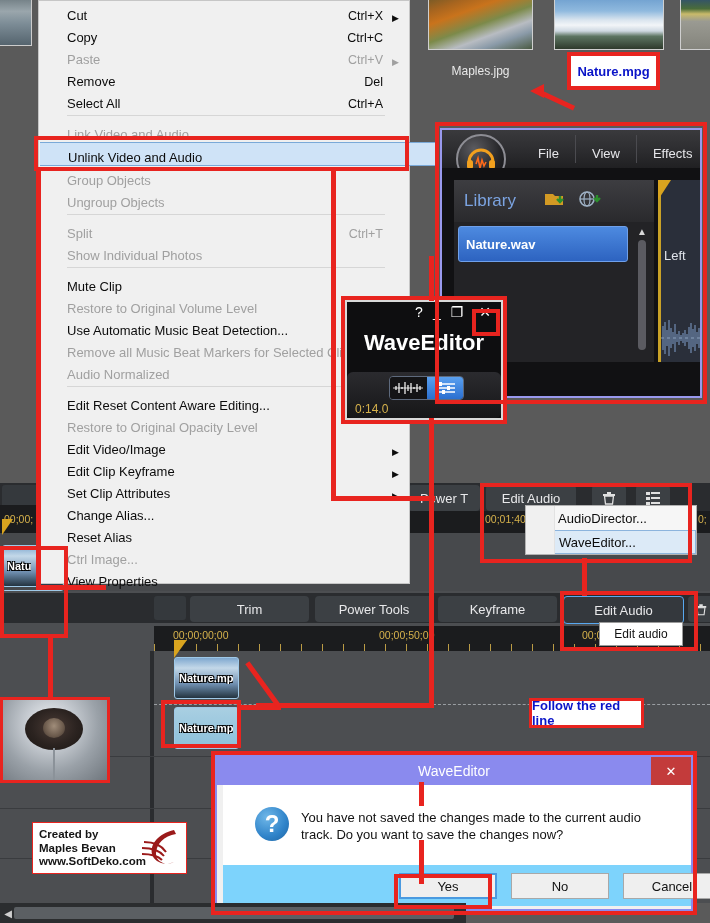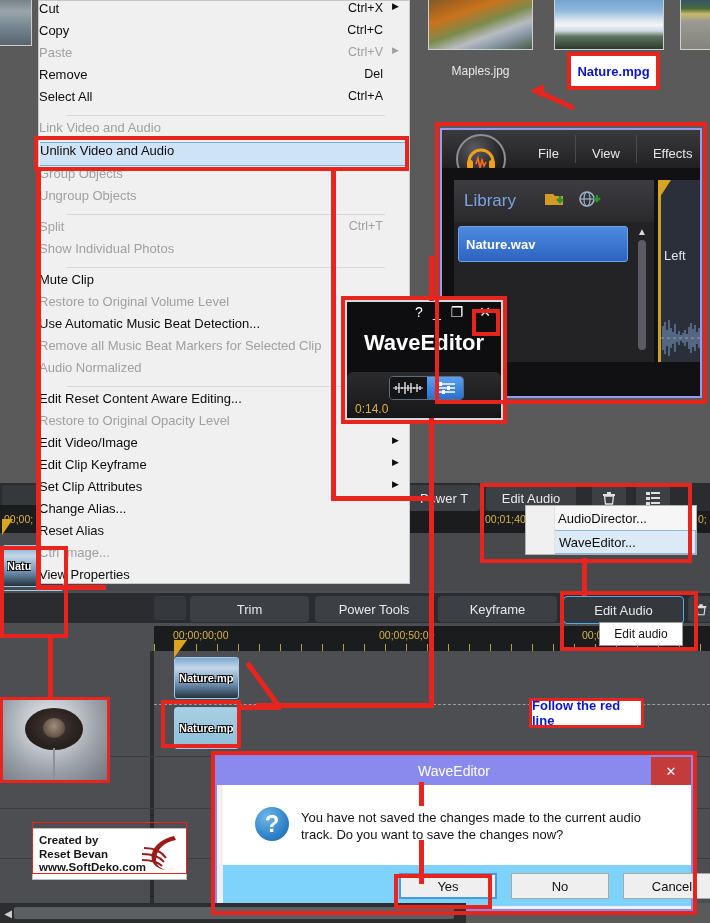--- a/index.html
+++ b/index.html
@@ -70,22 +70,22 @@
                   font-size:22px;font-weight:bold;}
   #we-float-low{position:absolute;left:0;bottom:0;width:100%;height:46px;
                 background:linear-gradient(180deg,#2b2b2f 0%,#161618 100%);border-radius:6px;}
   #we-float-toggle{position:absolute;left:42px;top:4px;width:75px;height:24px;border:1px solid #5e6a7d;
                    box-sizing:border-box;border-radius:4px;display:flex;overflow:hidden;}
   #we-float-time{position:absolute;left:8px;bottom:2px;color:#d6b24c;font-size:12px;}
 
   
   #ctx{left:38px;top:0;width:372px;height:584px;background:#f0f0f0;border:1px solid #c6c6c6;
        box-sizing:border-box;}
-  .ctx-row{position:relative;height:22px;display:flex;align-items:flex-start;
-           font-size:13px;color:#0c0c0c;}
+  .ctx-row{position:relative;height:22px;display:flex;align-items:flex-end;
+           font-size:13px;color:#0c0c0c;padding-left:28px;}
   .ctx-row.dis{color:#a0a0a0;}
   .ctx-row .sc{position:absolute;right:26px;color:inherit;font-size:12.5px;}
   .ctx-row .arw{position:absolute;right:10px;font-size:9px;color:inherit;}
   .ctx-sep{height:1px;background:#d6d6d6;margin:4px 24px 4px 28px;}
 
   
   #ea-menu{left:525px;top:505px;width:172px;height:50px;background:#f6f6f6;border:1px solid #b2b2b2;
            box-sizing:border-box;}
   .ea-row{height:24px;display:flex;align-items:center;padding-left:32px;font-size:13px;color:#0c0c0c;}
   .ea-row.sel{background:#dceaf7;border:1px solid #8cb4dd;box-sizing:border-box;}
@@ -116,21 +116,21 @@
          background:radial-gradient(ellipse at 45% 30%,#f2f4f6 0%,#c6cbd1 30%,#9aa1a8 60%,#6f767d 100%);
          border:3px solid #e8241f;box-sizing:border-box;overflow:hidden;}
   #mouse-wheel{position:absolute;left:22px;top:8px;width:58px;height:42px;border-radius:50%;
                background:radial-gradient(ellipse at 50% 45%,#4a3b35 0%,#2b2320 55%,#1a1512 100%);}
   #mouse-wheel2{position:absolute;left:40px;top:18px;width:22px;height:20px;border-radius:50%;
                background:radial-gradient(ellipse at 50% 40%,#a08d7a 0%,#6b5a4c 60%,#3b312a 100%);}
   #mouse-split{position:absolute;left:50px;top:48px;width:2px;height:36px;background:#8b9299;}
 
   
   #credit{left:32px;top:822px;width:155px;height:52px;background:#ffffff;border:1px solid #bfbfbf;
-          box-sizing:border-box;margin-top:6px;}
+          box-sizing:border-box;}
   #credit-txt{position:absolute;left:6px;top:5px;color:#151515;font-size:11.5px;font-weight:bold;line-height:13.5px;
               font-family:"Liberation Sans",sans-serif;}
 
   
   #dlg{left:214px;top:754px;width:480px;height:158px;background:#f0f0f0;
        border:3px solid #8a8aee;box-sizing:border-box;}
   #dlg-bar{position:absolute;left:0;top:0;width:100%;height:28px;background:#8a8aee;}
   #dlg-title{position:absolute;left:0;top:0;width:100%;height:28px;line-height:28px;text-align:center;
              color:#ffffff;font-size:14px;}
   #dlg-close{position:absolute;right:0;top:0;width:40px;height:28px;background:#c33b3b;color:#fff;
@@ -489,21 +489,21 @@
 
 <div class="abs" id="mouse">
   <div id="mouse-wheel"></div>
   <div id="mouse-wheel2"></div>
   <div id="mouse-split"></div>
 </div>
 
 <div class="abs" id="credit">
   <div id="credit-txt">
     <div>Created by</div>
-    <div>Reset Bevan</div>
+    <div>Maples Bevan</div>
     <div>www.SoftDeko.com</div>
   </div>
   <svg style="position:absolute;right:4px;top:3px;" width="46" height="46" viewBox="0 0 46 46" aria-hidden="true">
     <path d="M38 4 C22 8 14 18 16 28 C18 36 28 40 38 36 C30 40 20 36 20 28 C20 18 28 10 40 8 Z" fill="#9b1a1a"></path>
     <path d="M8 16 C18 16 26 20 30 26" stroke="#9b1a1a" stroke-width="2" fill="none"></path>
     <path d="M6 22 C16 22 24 25 28 30" stroke="#9b1a1a" stroke-width="2" fill="none"></path>
     <path d="M6 28 C15 28 22 30 26 34" stroke="#9b1a1a" stroke-width="2" fill="none"></path>
   </svg>
 </div>
 

